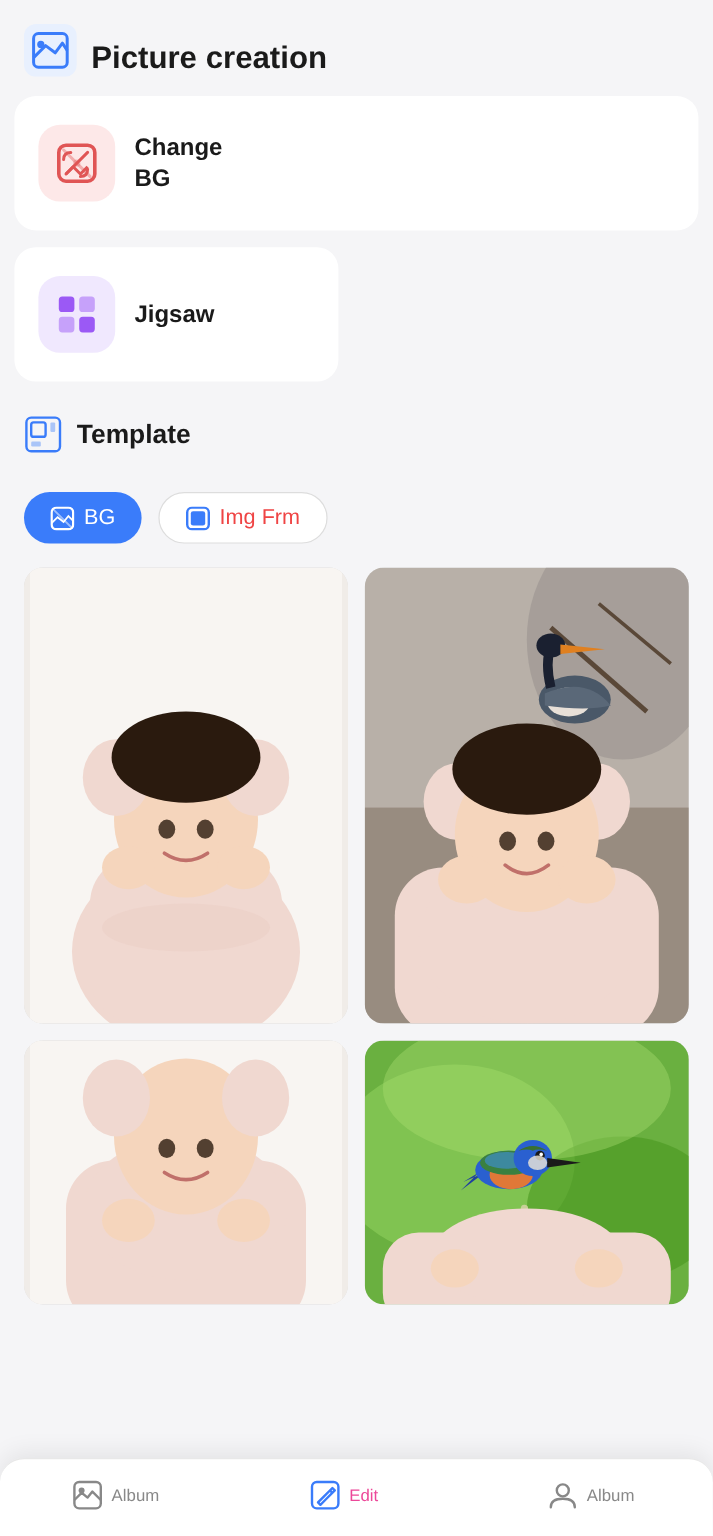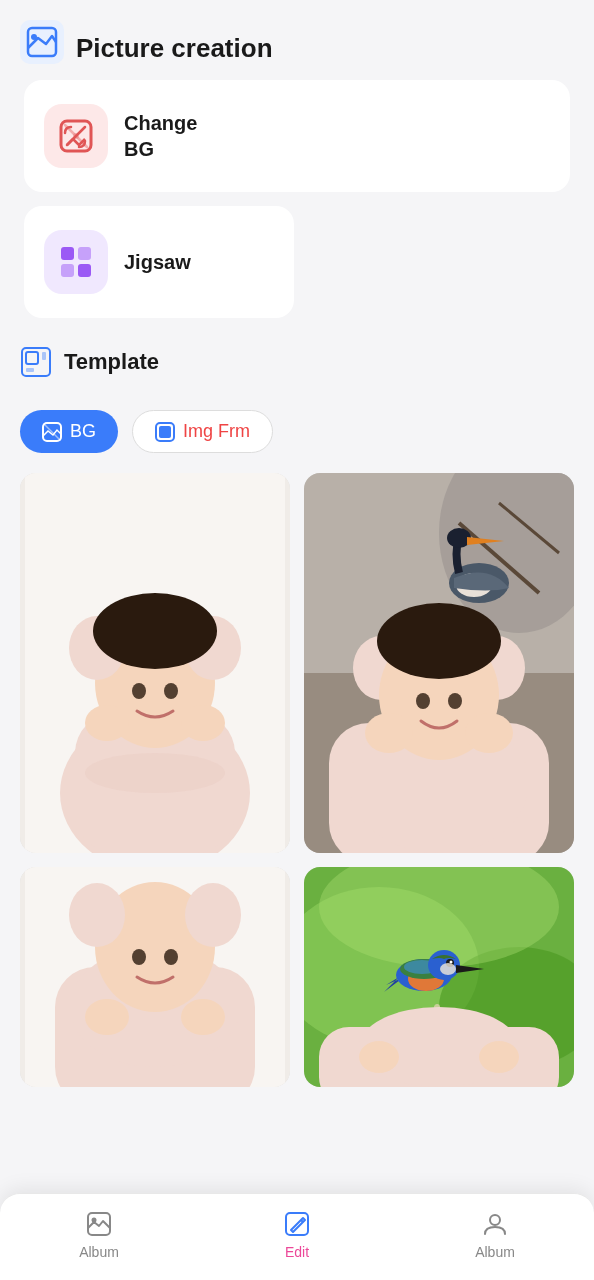--- a/index.html
+++ b/index.html
@@ -26,21 +26,21 @@
     }
     .header-title {
       font-size: 26px;
       font-weight: 600;
       color: #1a1a1a;
       margin-top: 12px;
     }
 
     
     .cards-section {
-      padding: 0 24px;
+      padding: 0 12px;
       margin-bottom: 28px;
     }
     .cards-row {
       display: flex;
       gap: 14px;
       margin-bottom: 14px;
     }
     .card {
       background: #fff;
       border-radius: 18px;
@@ -150,21 +150,20 @@
       border-top: 1px solid #e8e8e8;
       display: flex;
       justify-content: space-around;
       align-items: center;
       padding: 16px 0 20px;
       border-radius: 20px 20px 0 0;
       box-shadow: 0 -4px 20px rgba(0,0,0,0.08);
     }
     .nav-item {
       display: flex;
-      flex-direction: column;
       align-items: center;
       gap: 6px;
       cursor: pointer;
       min-width: 80px;
     }
     .nav-label {
       font-size: 14px;
       color: #888;
     }
     .nav-label.active {

